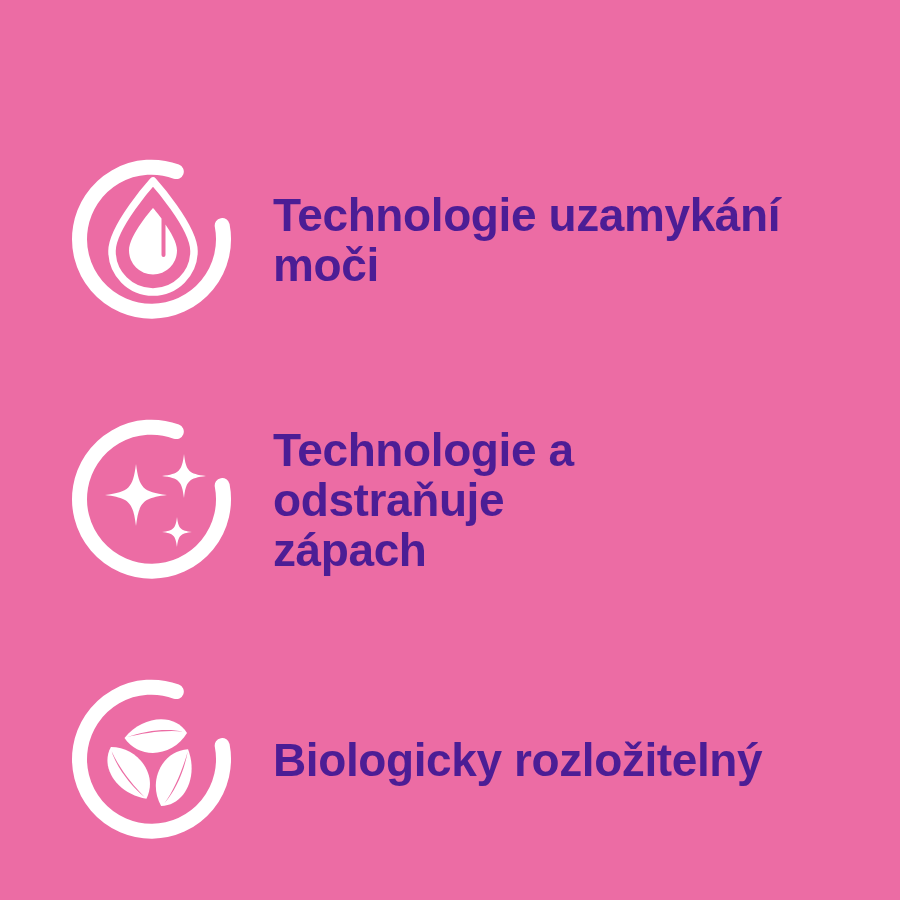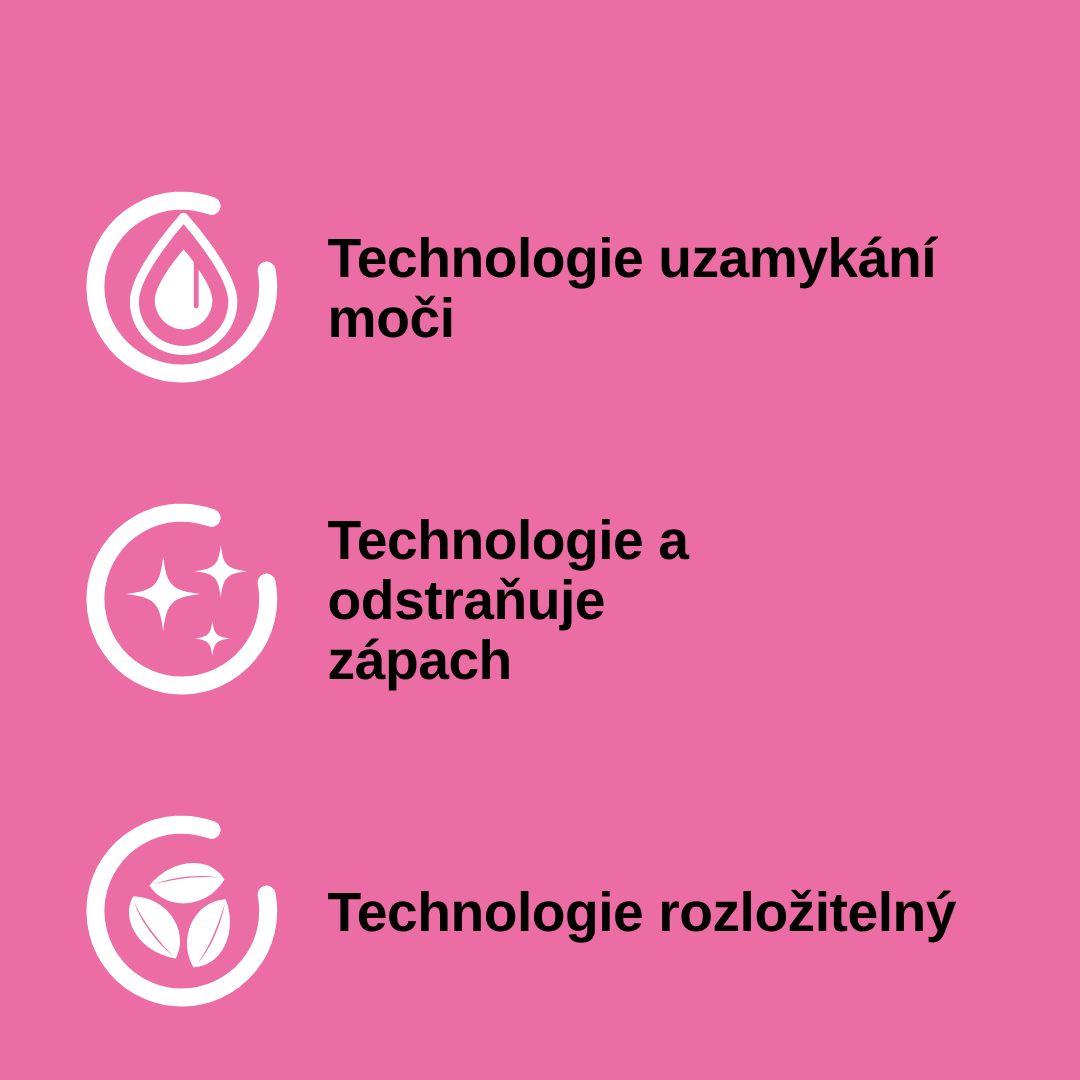--- a/index.html
+++ b/index.html
@@ -51,21 +51,21 @@
 
   .feature-icon svg {
     display: block;
     width: 160px;
     height: 160px;
     overflow: visible;
   }
 
   .feature-text {
     margin-left: 40px;
-    color: #000000;
+    color: #4c1d95;
     font-family: "Liberation Sans", sans-serif;
     font-weight: bold;
     font-size: 46px;
     line-height: 50px;
     letter-spacing: -0.4px;
     max-width: 540px;
     white-space: pre-line;
     -webkit-font-smoothing: antialiased;
   }
 </style>
@@ -158,17 +158,17 @@
               <path d="M 51.5 58
                        C 70 35 102 33 114 53
                        C 100 77 66 80 51.5 58 Z" fill="#ffffff"></path>
               <path d="M 53.5 57.2
                        C 72 50.5 94 48 110 51.5
                        C 92 49.5 70 53 53.5 57.2 Z" fill="#ec6ca4"></path>
             </g>
           </g>
         </svg>
       </span>
-      <div class="feature-text">Technologie rozložitelný</div>
+      <div class="feature-text">Biologicky rozložitelný</div>
     </div>
 
   </div>
 </div>
 
 </body></html>

